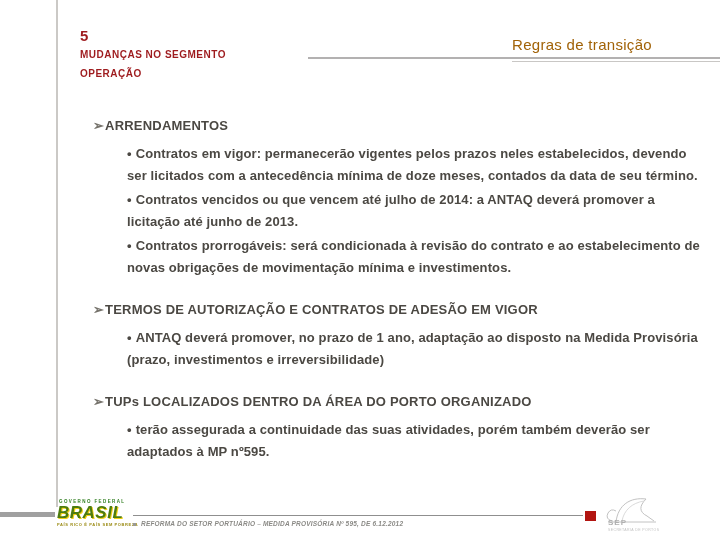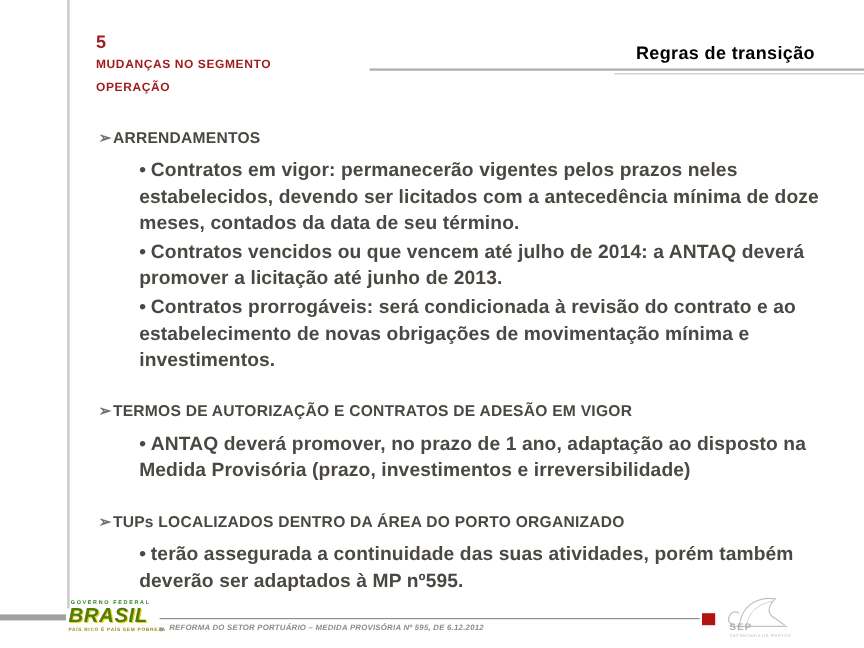--- a/index.html
+++ b/index.html
@@ -6,30 +6,30 @@
   body{
     width:720px;height:540px;position:relative;overflow:hidden;
     background:#ffffff;
     font-family:"Liberation Sans", sans-serif;
   }
   
   .vline-left{position:absolute;left:56px;top:0;width:2px;height:507px;background:#cbc9c6;}
   
   .slide-number{position:absolute;left:80px;top:27px;font-size:15px;font-weight:bold;color:#9e1b1e;letter-spacing:0.5px;}
   .slide-title{position:absolute;left:80px;top:46px;font-size:10px;font-weight:bold;color:#9e1b1e;line-height:18.5px;letter-spacing:0.5px;}
-  .header-right{position:absolute;left:530px;top:36px;font-size:15px;font-weight:bold;color:#000000;letter-spacing:0.3px;}
+  .header-right{position:absolute;left:512px;top:36px;font-size:15px;font-weight:normal;color:#a16207;letter-spacing:0.3px;}
   .hline-a{position:absolute;left:308px;top:57px;width:412px;height:2px;background:#b3b1b1;}
   .hline-b{position:absolute;left:512px;top:61px;width:208px;height:1px;background:#c9c7c5;}
   
   .sections{position:absolute;left:78px;top:102px;width:614px;}
-  .section{margin:4px;}
+  .section{margin:15px;}
   .section + .section{margin-top:22px;}
   .section-heading{font-size:13px;font-weight:bold;color:#4b4843;line-height:17px;margin:0 0 9px 0;letter-spacing:0.2px;}
   .arrow-bullet{color:#75726b;font-size:13px;margin-right:1px;}
-  .bullet-p{margin:0 34px 2px 34px;width:580px;font-size:16px;font-weight:bold;color:#4b4843;line-height:22px;letter-spacing:0.1px;}
+  .bullet-p{margin:0 34px 2px 34px;width:580px;font-size:13px;font-weight:bold;color:#4b4843;line-height:22px;letter-spacing:0.1px;}
   .dot-bullet{color:#4b4843;margin-right:4px;}
   
   .footer-bar-left{position:absolute;left:0;top:512px;width:55px;height:5px;background:#a0a0a0;}
   .brasil-logo{position:absolute;left:57px;top:499px;width:80px;height:34px;}
   .brasil-top{font-size:4.5px;font-weight:bold;color:#2f7d1e;letter-spacing:1.4px;white-space:nowrap;margin-left:2px;}
   .brasil-name{font-size:17px;font-weight:900;font-style:italic;color:#4d7c0f;text-shadow:1px 1px 0 #f2cf12;line-height:17px;letter-spacing:0.5px;}
   .brasil-bottom{font-size:4px;font-weight:bold;color:#9b8b14;letter-spacing:0.6px;white-space:nowrap;margin-top:1px;}
   .footer-line{position:absolute;left:133px;top:515px;width:450px;height:1px;background:#8f8f8f;}
   .red-square{position:absolute;left:585px;top:511px;width:11px;height:10px;background:#b21511;}
   .footer-caption-row{position:absolute;left:133px;top:520px;display:flex;align-items:flex-start;}

